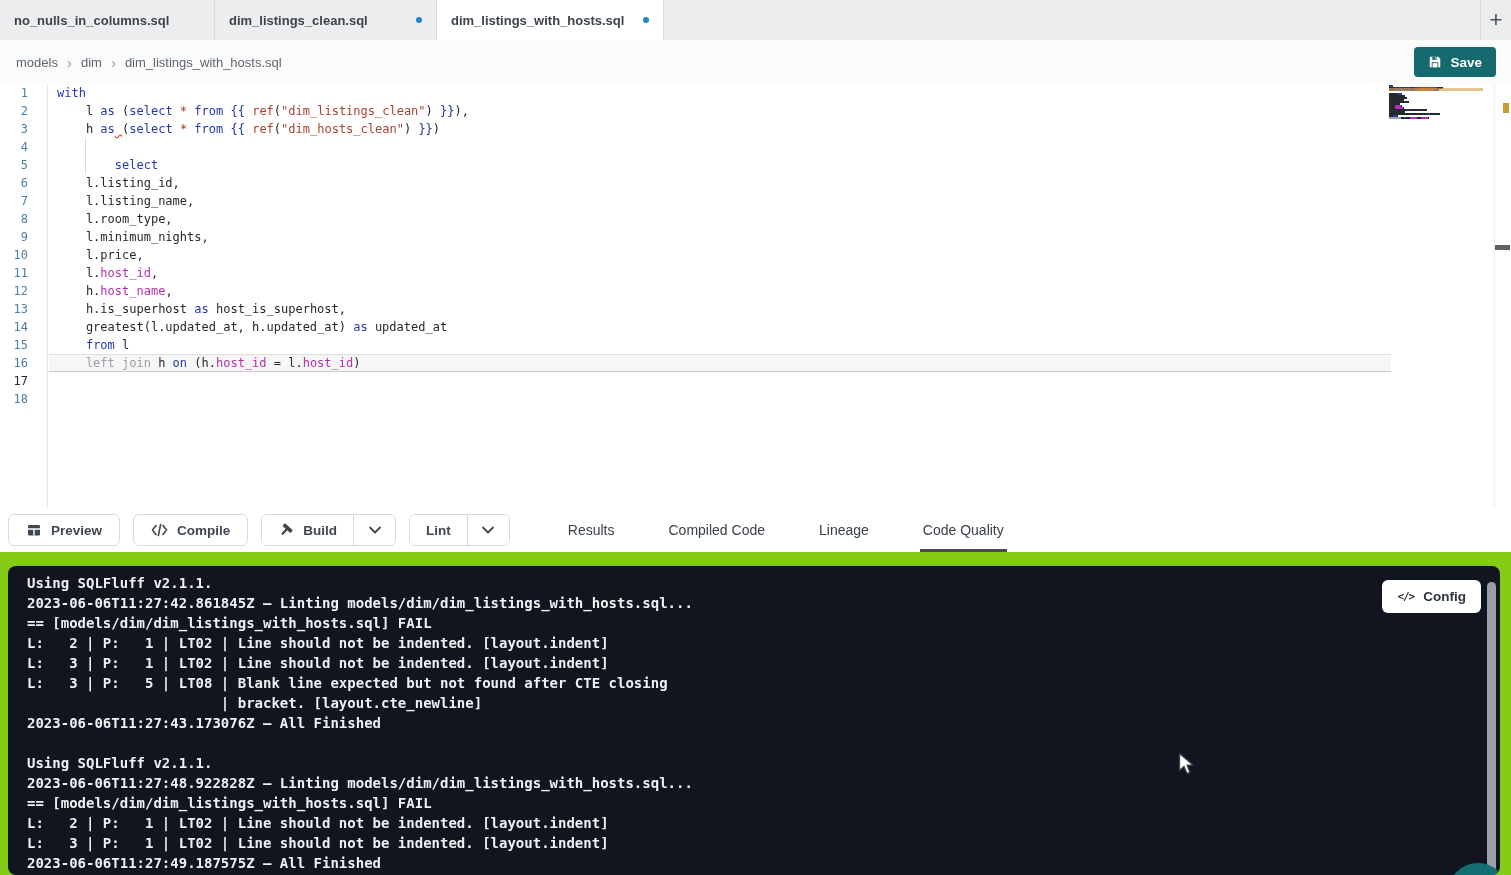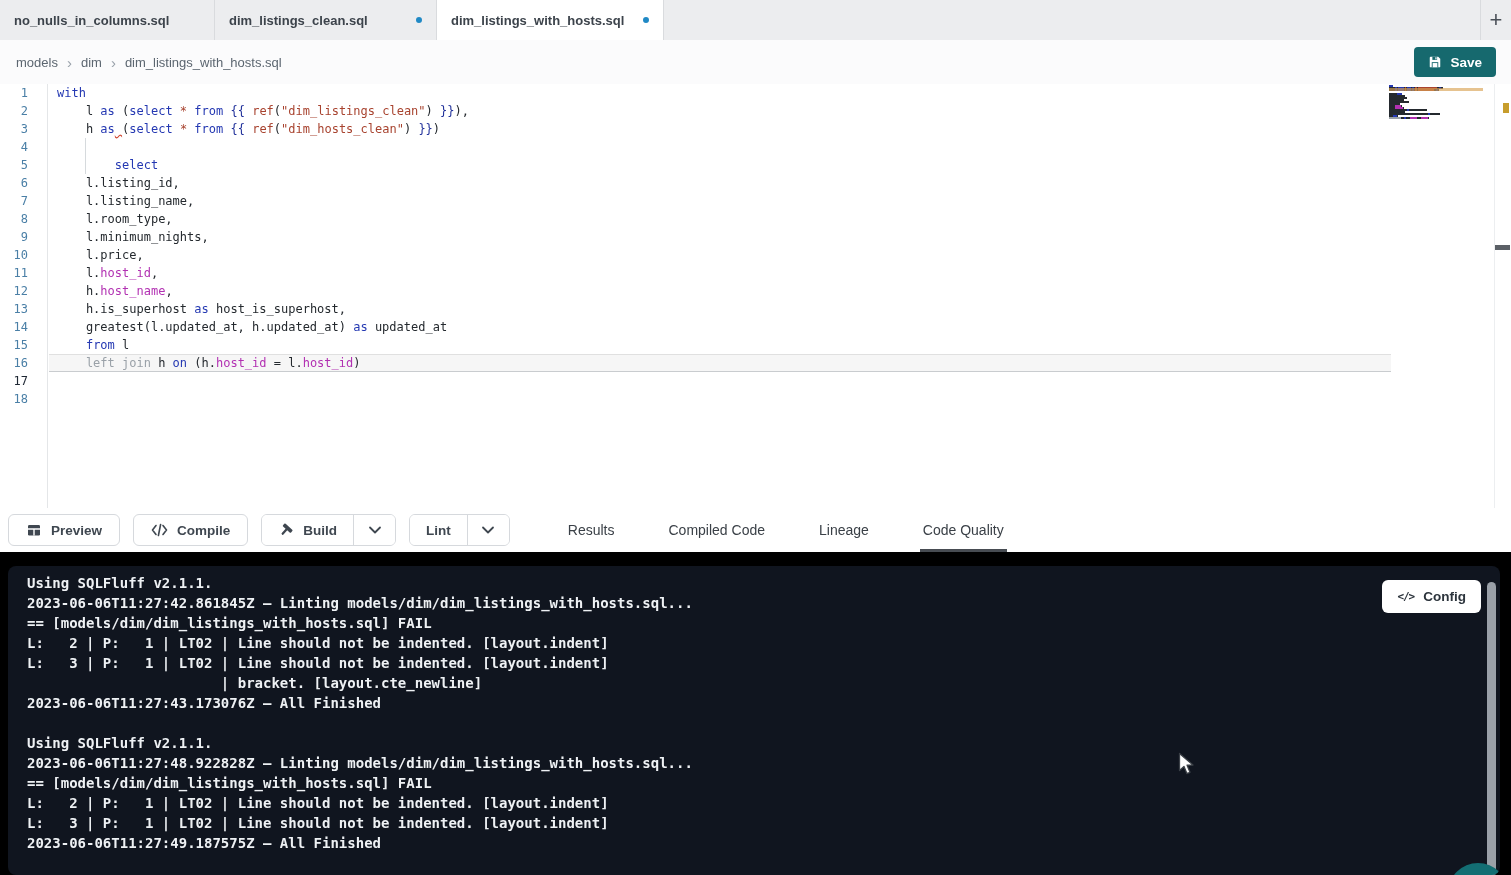--- a/index.html
+++ b/index.html
@@ -1,17 +1,17 @@
 <!DOCTYPE html>
 <html style="--save-bg: #16696e; --tab-dot: #2089c5; --terminal-bg: #10151f; --lint-marker: #c79d2c; --active-tab-underline: #474c52;"><head>
 <meta charset="utf-8">
 <style>
   * { margin:0; padding:0; box-sizing:border-box; }
   html,body { width:1511px; height:875px; overflow:hidden; background:#fff; }
-  .app { position:relative; width:1511px; height:875px; background:#000000; overflow:hidden;
+  .app { position:relative; width:1511px; height:875px; background:#84cc16; overflow:hidden;
          font-family:"Liberation Sans", sans-serif; }
 
   
   .tab-bar { position:absolute; top:0; left:0; right:0; height:40px; background:#ecedef; display:flex; }
   .tabs { display:flex; height:100%; }
   .tab { display:flex; align-items:center; padding:0 14px; border-right:1px solid #d9dbde;
          font-size:13px; font-weight:bold; color:#3c434b; cursor:pointer; }
   .tab:nth-child(1){ width:215px; }
   .tab:nth-child(2){ width:222px; }
   .tab:nth-child(3){ width:227px; }
@@ -350,20 +350,21 @@
     </div>
   </div>
 
   <div class="terminal">
     <div class="term-out">
         <div class="term-line">Using SQLFluff v2.1.1.</div>
         <div class="term-line">2023-06-06T11:27:42.861845Z — Linting models/dim/dim_listings_with_hosts.sql...</div>
         <div class="term-line">== [models/dim/dim_listings_with_hosts.sql] FAIL</div>
         <div class="term-line">L:   2 | P:   1 | LT02 | Line should not be indented. [layout.indent]</div>
         <div class="term-line">L:   3 | P:   1 | LT02 | Line should not be indented. [layout.indent]</div>
+        <div class="term-line">L:   3 | P:   5 | LT08 | Blank line expected but not found after CTE closing</div>
         <div class="term-line">                       | bracket. [layout.cte_newline]</div>
         <div class="term-line">2023-06-06T11:27:43.173076Z — All Finished</div>
         <div class="term-line"></div>
         <div class="term-line">Using SQLFluff v2.1.1.</div>
         <div class="term-line">2023-06-06T11:27:48.922828Z — Linting models/dim/dim_listings_with_hosts.sql...</div>
         <div class="term-line">== [models/dim/dim_listings_with_hosts.sql] FAIL</div>
         <div class="term-line">L:   2 | P:   1 | LT02 | Line should not be indented. [layout.indent]</div>
         <div class="term-line">L:   3 | P:   1 | LT02 | Line should not be indented. [layout.indent]</div>
         <div class="term-line">2023-06-06T11:27:49.187575Z — All Finished</div>
       </div>

